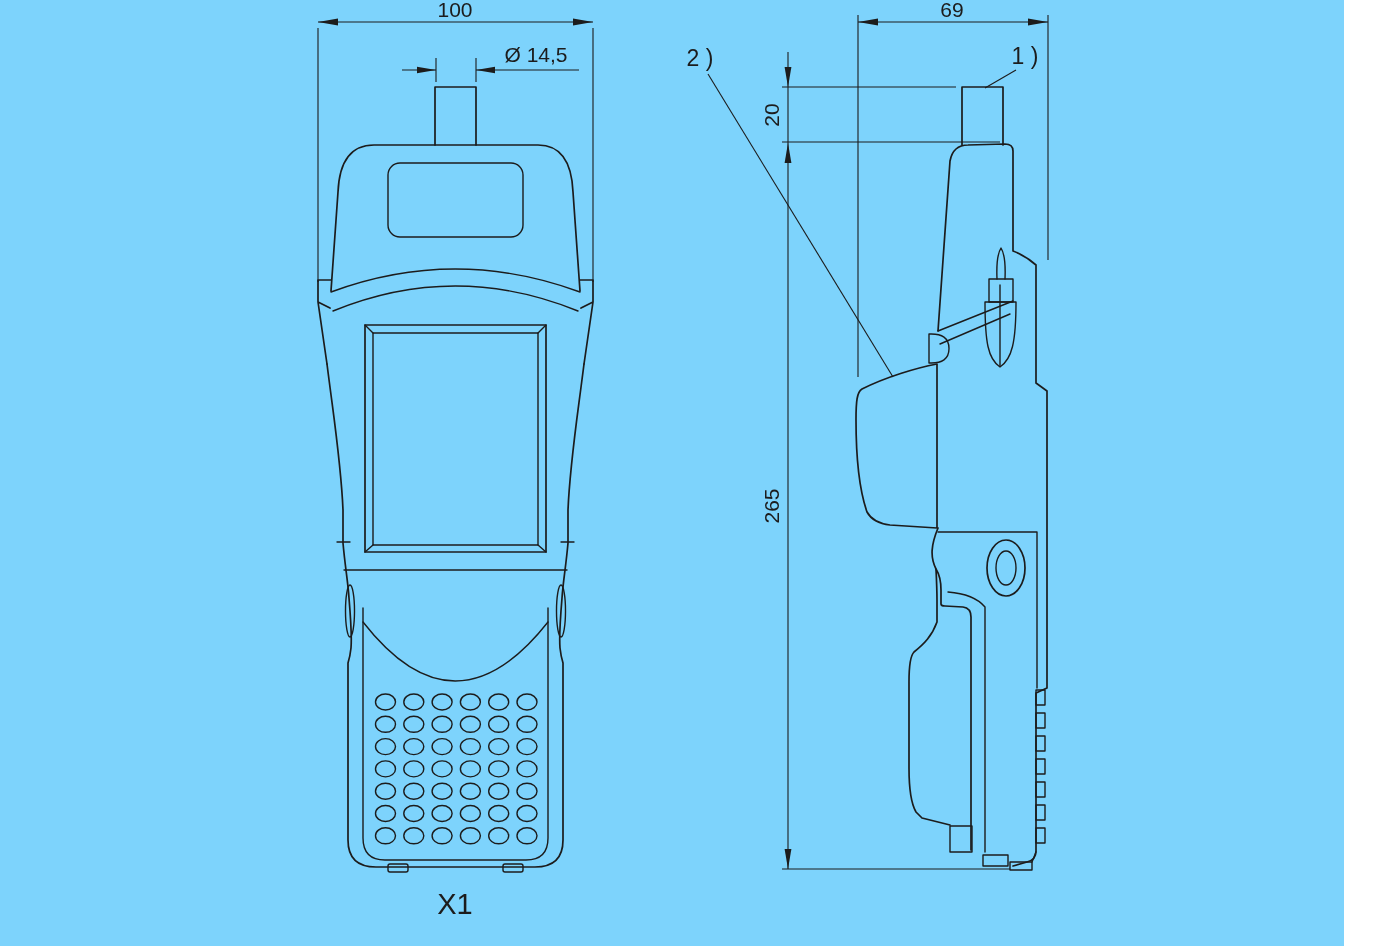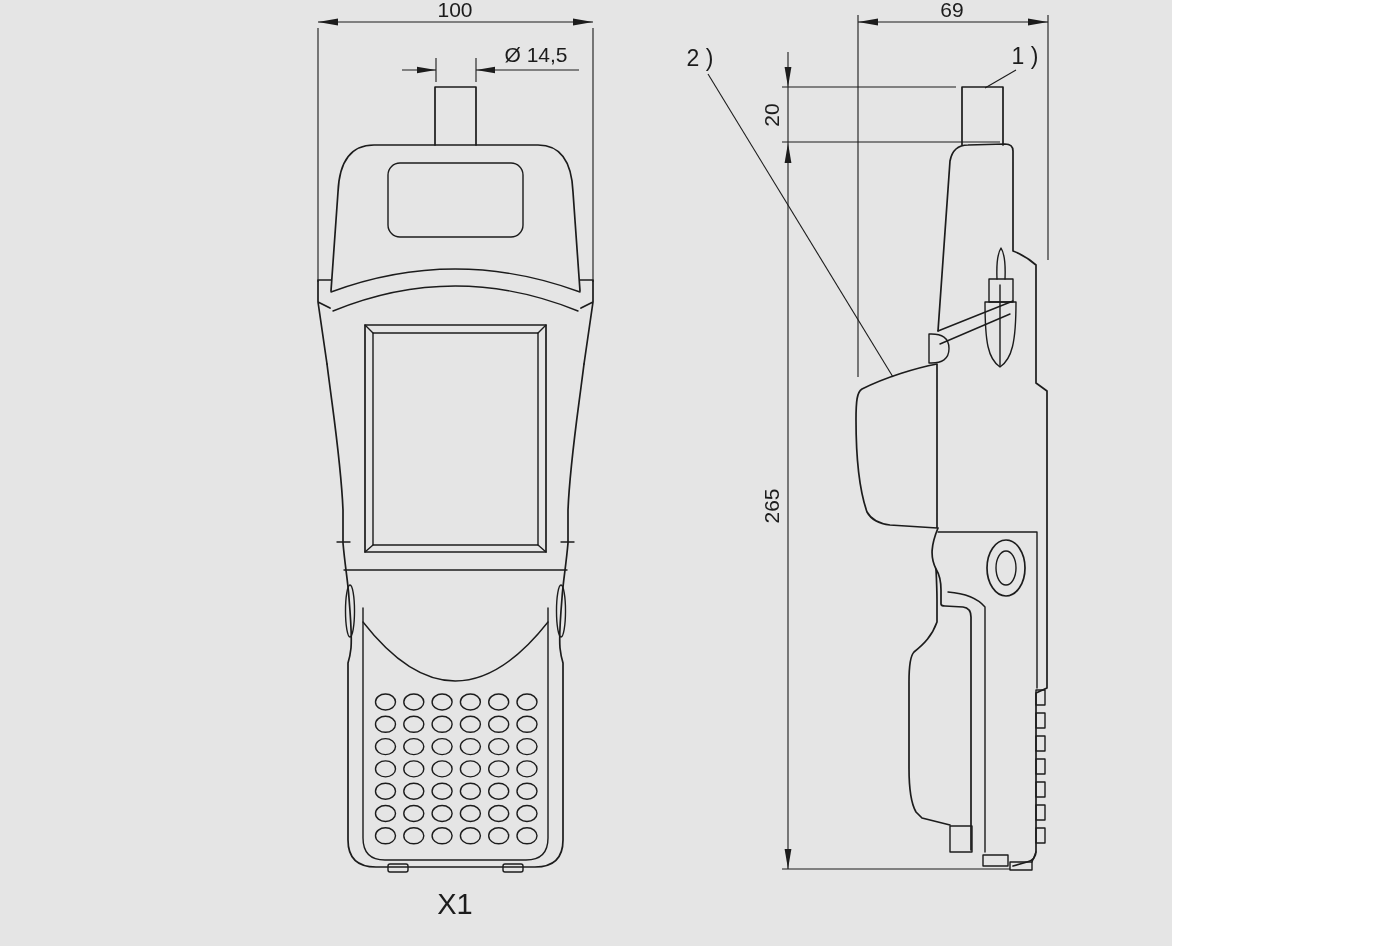--- a/index.html
+++ b/index.html
@@ -3,23 +3,23 @@
 <meta charset="utf-8">
 <style>
   html, body {
     margin: 0;
     padding: 0;
     background: #ffffff;
     font-family: "Liberation Sans", sans-serif;
   }
   #canvas {
     position: relative;
-    width: 1172px;
+    width: 1344px;
     height: 946px;
-    background: #e5e5e5;
+    background: #7dd3fc;
     overflow: hidden;
   }
   svg { display: block; }
   .outline  { fill: none; stroke: #1c1c1c; stroke-width: 1.7; stroke-linejoin: round; stroke-linecap: round; }
   .detail   { fill: none; stroke: #1c1c1c; stroke-width: 1.4; stroke-linejoin: round; stroke-linecap: round; }
   .dimline  { fill: none; stroke: #1c1c1c; stroke-width: 1.1; }
   .arrow    { fill: #1c1c1c; stroke: none; }
   .dimtext  { fill: #1c1c1c; font-size: 21px; font-family: "Liberation Sans", sans-serif; }
   .callout  { fill: #1c1c1c; font-size: 23px; font-family: "Liberation Sans", sans-serif; }
   .bigtext  { fill: #1c1c1c; font-size: 29px; font-family: "Liberation Sans", sans-serif; }

